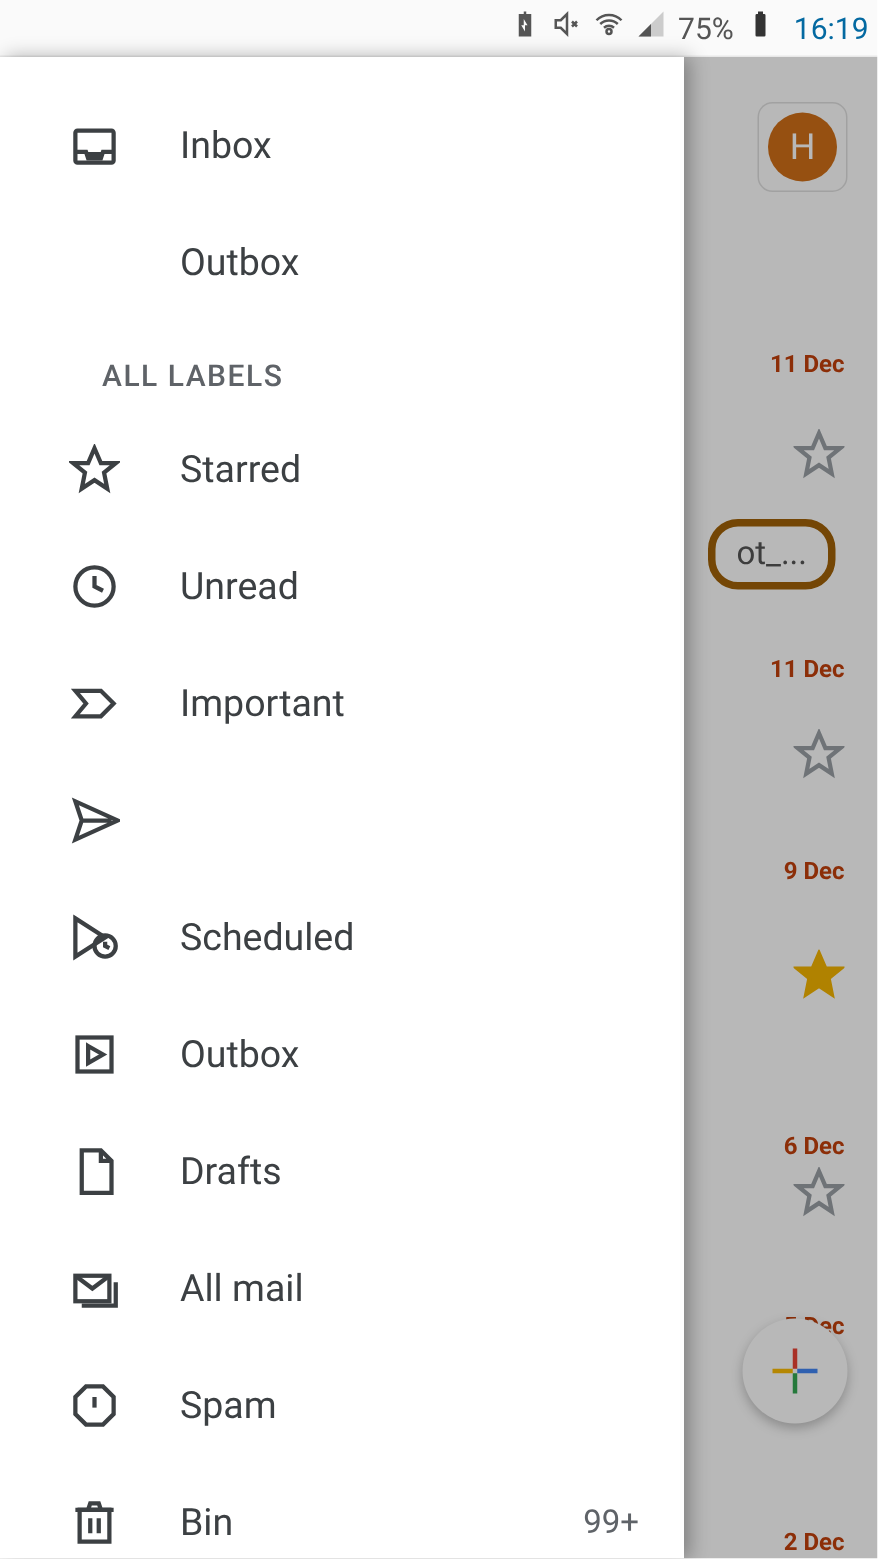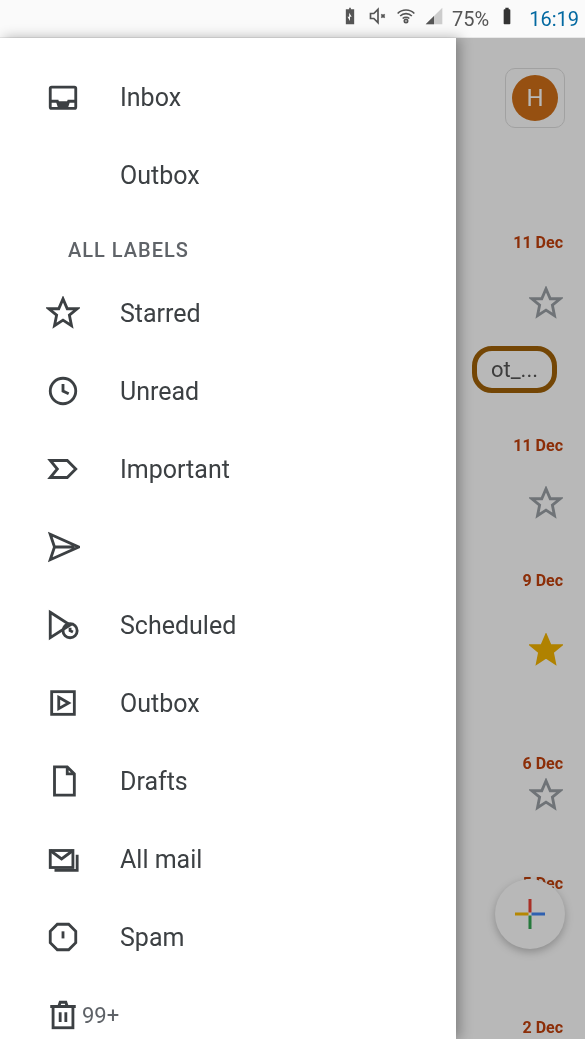--- a/index.html
+++ b/index.html
@@ -91,20 +91,21 @@
     width:38px; display:flex; align-items:center; justify-content:center;
   }
   .drawer-item .icon svg { width:34px; height:34px; fill:none; stroke:#3c4043; stroke-width:2; }
   .drawer-item .label {
     margin-left:38px;
     font-size:25px;
     color:#3c4043;
     flex:1;
   }
   .drawer-item .count {
+    margin-right:30px;
     font-size:22px;
     color:#5f6368;
   }
   .section-header {
     padding: 24px 0 12px 36px;
     font-size:20px;
     letter-spacing:1px;
     color:#5f6368;
     font-weight:500;
     margin-left:32px;
@@ -296,16 +297,17 @@
     <span class="label">Spam</span>
   </div>
 
   <div class="drawer-item">
     <span class="icon">
       <svg viewBox="0 0 24 24">
           <rect x="5" y="6" width="14" height="15"></rect>
           <path d="M3 6h18 M10 10v7 M14 10v7 M9 6l1-3h4l1 3"></path>
         </svg>
     </span>
+    <span class="label">Bin</span>
     <span class="count">99+</span>
   </div>
 
 </nav>
 
 </body></html>

